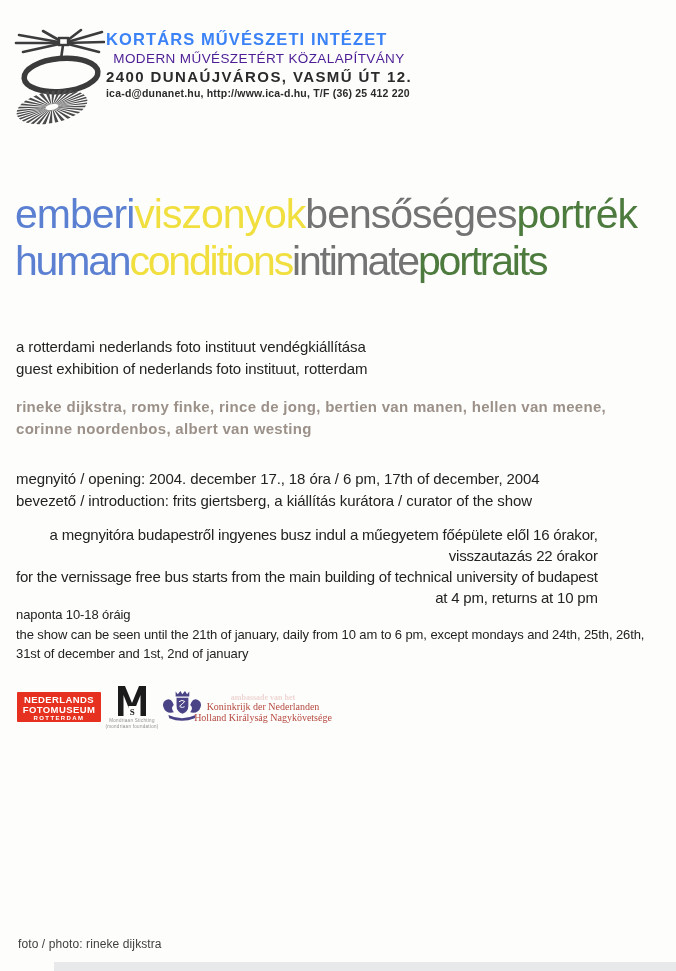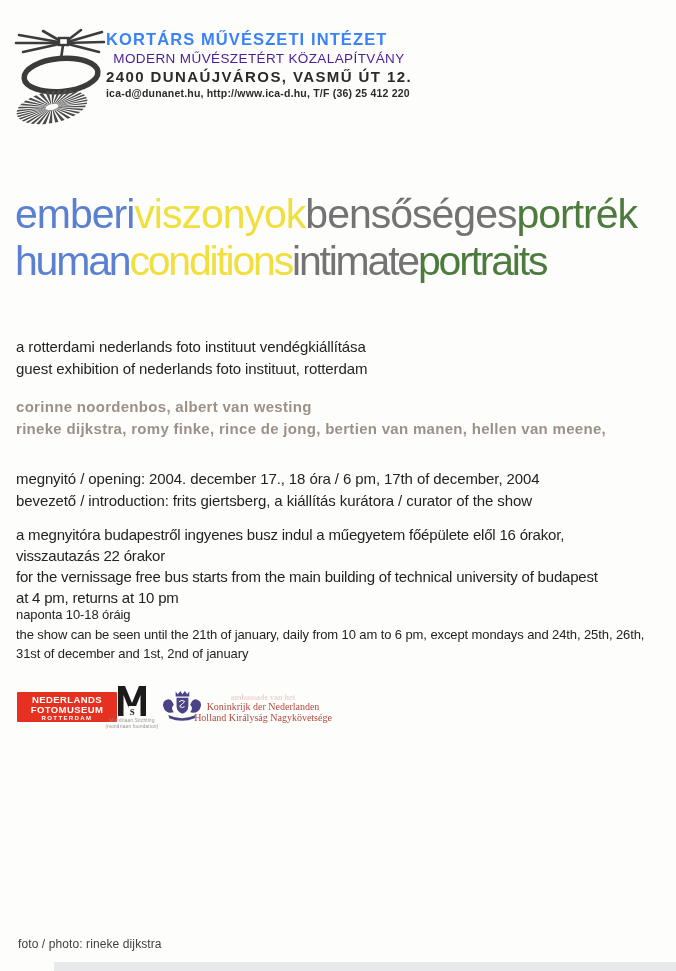--- a/index.html
+++ b/index.html
@@ -22,27 +22,27 @@
   .c-blue{color:#5b80d1;}
   .c-yellow{color:#f0df3e;}
   .c-red{color:#737373;}
   .c-green{color:#4d7b3e;}
   
   .para{position:absolute;left:16px;white-space:nowrap;}
   .para div{line-height:22px;}
   .p-intro{top:336px;font-size:15px;letter-spacing:-0.1px;}
   .p-artists{top:396px;font-size:15px;font-weight:700;color:#9c9189;letter-spacing:0.3px;}
   .p-opening{top:468px;font-size:15px;letter-spacing:-0.1px;}
-  .p-bus{top:524px;font-size:15px;letter-spacing:-0.2px;}
+  .p-bus{top:524px;font-size:15px;letter-spacing:-0.2px;text-align:right;}
   .p-bus div{line-height:21px;}
   .p-dates{top:605px;font-size:13px;letter-spacing:-0.1px;}
   .p-dates div{line-height:19.5px;}
   
   .fotomuseum{
-    position:absolute;left:17px;top:692px;width:100px;height:30px;
+    position:absolute;left:17px;top:692px;width:84px;height:30px;
     background:#e63120;border-radius:1px;text-align:center;color:#ffffff;
     padding-top:3px;box-sizing:border-box;
   }
   .fm1,.fm2{font-size:9.5px;line-height:9.5px;font-weight:700;letter-spacing:0.4px;}
   .fm3{font-size:6px;line-height:7px;font-weight:700;letter-spacing:1.4px;margin-top:1px;}
   .mondriaan{position:absolute;left:104px;top:686px;width:56px;text-align:center;}
   .mondriaan svg{display:block;margin:0 auto;}
   .ms-cap{font-size:4.5px;line-height:5.5px;color:#8f8f8f;letter-spacing:0.3px;}
   .embassy-arms{position:absolute;left:162px;top:689px;width:40px;height:34px;}
   .embassy-text{position:absolute;left:190px;top:693px;width:146px;text-align:center;
@@ -93,22 +93,22 @@
       <span class="c-blue">human</span><span class="c-yellow">conditions</span><span class="c-red">intimate</span><span class="c-green">portraits</span>
     </div>
   </div>
 
   <div class="para p-intro">
     <div>a rotterdami nederlands foto instituut vendégkiállítása</div>
     <div>guest exhibition of nederlands foto instituut, rotterdam</div>
   </div>
 
   <div class="para p-artists">
+    <div>rineke dijkstra, romy finke, rince de jong, bertien van manen, hellen van meene,</div>
     <div>corinne noordenbos, albert van westing</div>
-    <div>rineke dijkstra, romy finke, rince de jong, bertien van manen, hellen van meene,</div>
   </div>
 
   <div class="para p-opening">
     <div>megnyitó / opening: 2004. december 17., 18 óra / 6 pm, 17th of december, 2004</div>
     <div>bevezető / introduction: frits giertsberg, a kiállítás kurátora / curator of the show</div>
   </div>
 
   <div class="para p-bus">
     <div>a megnyitóra budapestről ingyenes busz indul a műegyetem főépülete elől 16 órakor,</div>
     <div>visszautazás 22 órakor</div>

